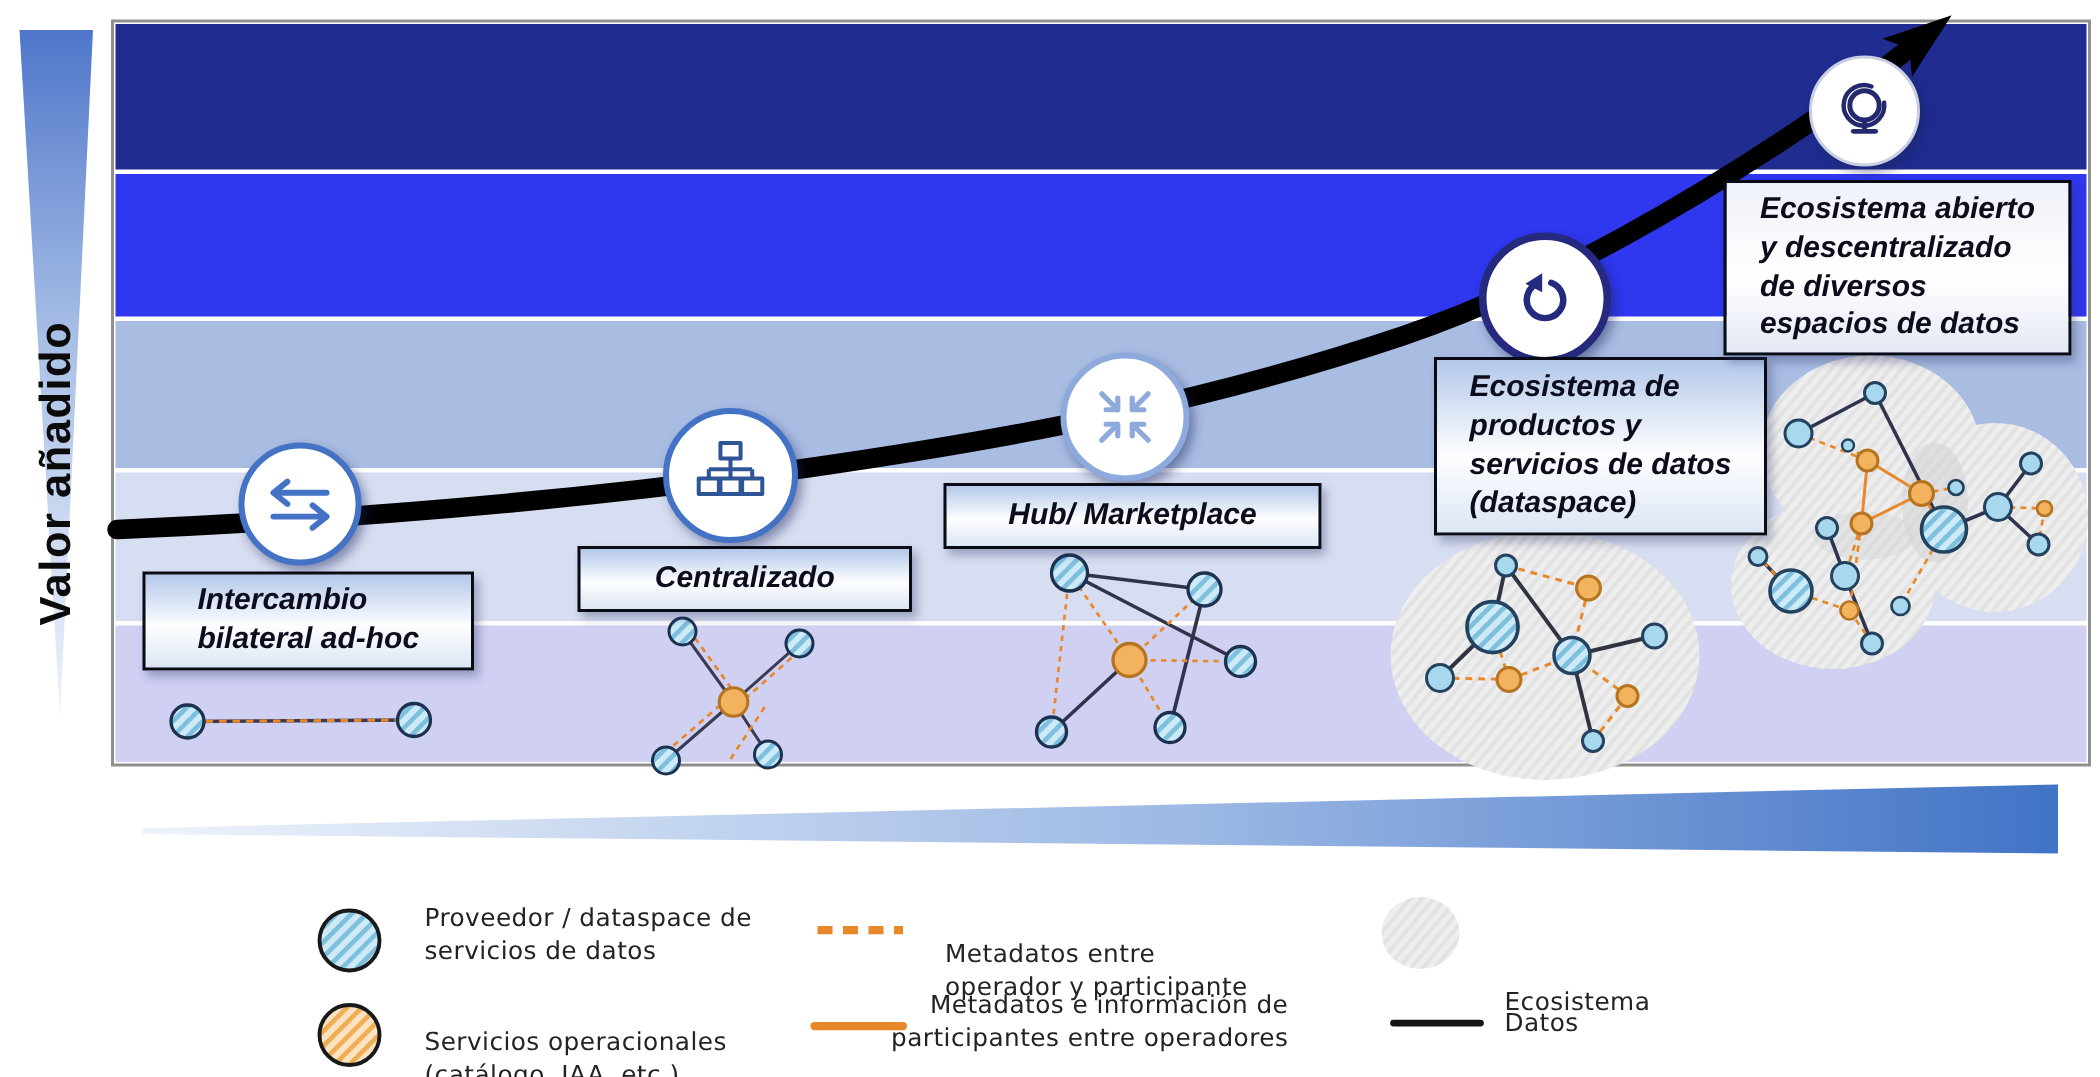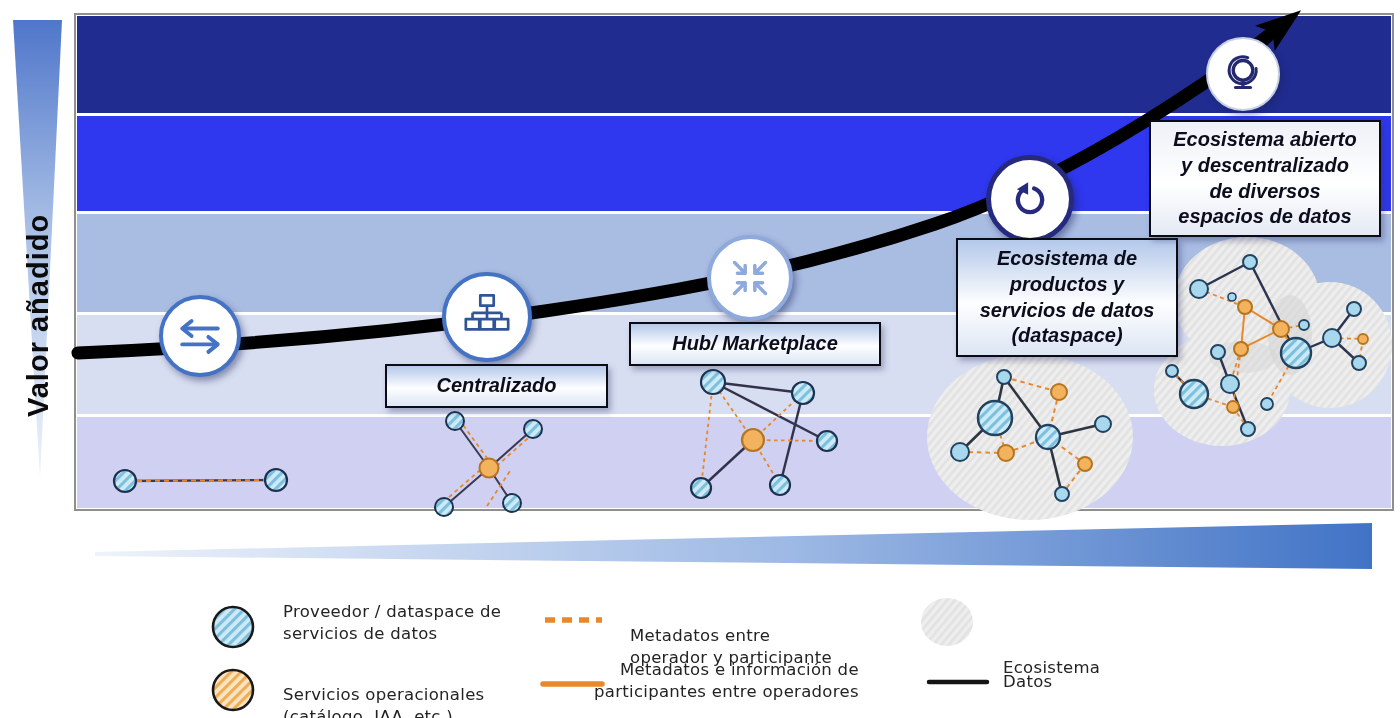--- a/index.html
+++ b/index.html
@@ -11,21 +11,21 @@
     writing-mode:vertical-rl;transform:rotate(180deg);
     font-weight:bold;font-size:29px;color:#0b0b0b;letter-spacing:1px;white-space:nowrap;}
   .xaxis-label{position:absolute;left:629px;top:529px;
     font-weight:bold;font-size:27px;color:#0b0b0b;}
   .icon-circle{position:absolute;border-radius:50%;background:#fff;
     box-shadow:3px 4px 7px rgba(25,35,90,.45);
     display:flex;align-items:center;justify-content:center;}
   .label-box{position:absolute;border:2px solid #0b0b16;
     background:linear-gradient(180deg,#b3c8ea 0%,#fdfeff 55%,#dde6f4 100%);
     box-shadow:3px 4px 6px rgba(40,50,100,.35);
-    display:flex;align-items:center;justify-content:center;text-align:center;
+    display:flex;align-items:center;justify-content:center;
     font-weight:bold;font-style:italic;font-size:20px;line-height:1.28;
     color:#0c0c1c;white-space:pre-line;}
   .label-box.light{background:linear-gradient(180deg,#eef1f8 0%,#ffffff 55%,#e4e9f4 100%);}
   .legend-text{position:absolute;font-family:"DejaVu Sans",sans-serif;
     font-size:16.5px;color:#232323;line-height:1.32;white-space:pre-line;letter-spacing:.3px;}
 </style>
 </head>
 <body>
 
 <div class="stage-wrap">
@@ -264,20 +264,22 @@
     <svg width="56" height="56" viewBox="-30 -30 60 60">
       <g stroke="#23286f" fill="none" stroke-linecap="round">
         <circle cx="0" cy="-4" r="10.5" stroke-width="3.6"></circle>
         <path d="M 5,-17.5 A 14.5,14.5 0 1 0 14,-6" stroke-width="3.2"></path>
         <path d="M 0,7.5 V 13.5" stroke-width="3.4"></path>
         <path d="M -8,14.5 H 8" stroke-width="3.4"></path>
       </g>
     </svg>
   </div>
 
+  <div class="label-box" style="left:95px;top:381px;width:217px;height:62px;">Intercambio
+bilateral ad-hoc</div>
   <div class="label-box" style="left:385px;top:364px;width:219px;height:40px;">Centralizado</div>
   <div class="label-box" style="left:629px;top:322px;width:248px;height:40px;">Hub/ Marketplace</div>
   <div class="label-box" style="left:956px;top:238px;width:218px;height:115px;">Ecosistema de
 productos y
 servicios de datos
 (dataspace)</div>
   <div class="label-box light" style="left:1149px;top:120px;width:228px;height:113px;">Ecosistema abierto
 y descentralizado
 de diversos
 espacios de datos</div>

